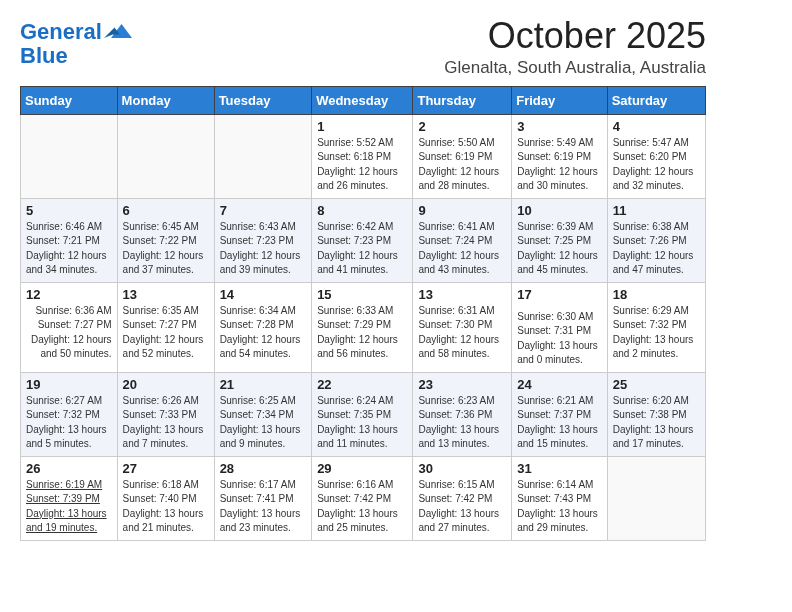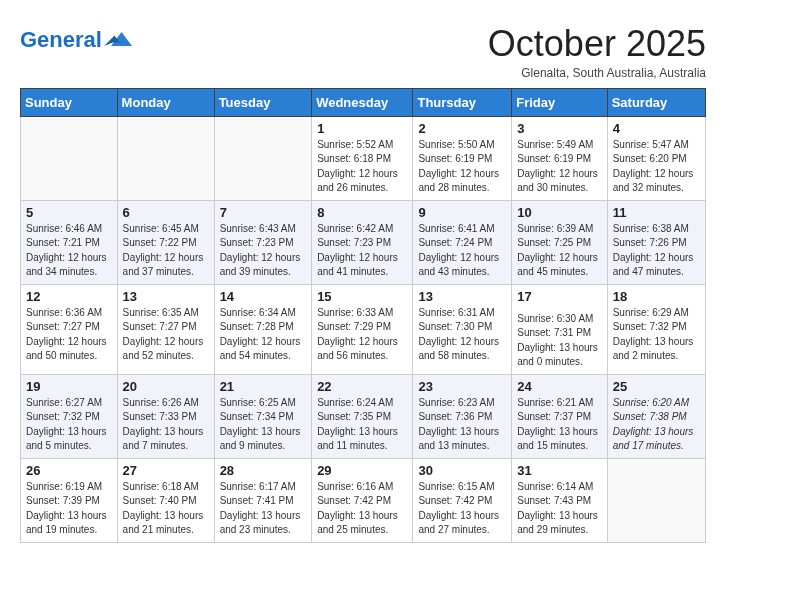--- a/index.html
+++ b/index.html
@@ -5,21 +5,21 @@
     * { box-sizing: border-box; margin: 0; padding: 0; }
     body {
       font-family: Arial, sans-serif;
       background: #fff;
       width: 792px;
       min-height: 612px;
       padding: 0;
     }
     .container {
       width: 726px;
-      padding: 24px 20px 16px 20px;
+      padding: 16px 20px 16px 20px;
     }
     .header {
       display: flex;
       align-items: flex-start;
       justify-content: space-between;
       margin-bottom: 8px;
     }
     .logo {
       display: flex;
       align-items: center;
@@ -43,21 +43,21 @@
     .title-block {
       text-align: right;
     }
     .month-title {
       font-size: 36px;
       font-weight: 300;
       color: #222;
       line-height: 1.1;
     }
     .subtitle {
-      font-size: 12px;
+      font-size: 17px;
       color: #444;
       margin-top: 2px;
     }
     .calendar {
       width: 100%;
       border-collapse: collapse;
       border: 1px solid #bbb;
     }
     .calendar th {
       background: #2a7fd4;
@@ -103,20 +103,23 @@
     <div class="logo">
       <div>
         <div style="display:flex;align-items:center;">
           <span class="logo-text">
             <span>General</span>
           </span>
           <svg class="logo-icon" viewBox="0 0 32 24" fill="none" xmlns="http://www.w3.org/2000/svg">
             <polygon points="8,20 20,4 32,20" fill="#2a7fd4"></polygon>
             <polygon points="0,20 12,8 18,16 10,16" fill="#1a5fa0"></polygon>
           </svg>
+        </div>
+        <div class="logo-text" style="color:#2a7fd4;font-size:22px;font-weight:bold;">
+          <span>Blue</span>
         </div>
       </div>
     </div>
     <div class="title-block">
       <div class="month-title">October 2025</div>
       <div class="subtitle">Glenalta, South Australia, Australia</div>
     </div>
   </div>
 
   <table class="calendar">
@@ -212,21 +215,21 @@
             <span class="day-num">11</span>
             <div class="day-info" style="white-space: pre-line;">Sunrise: 6:38 AM
 Sunset: 7:26 PM
 Daylight: 12 hours
 and 47 minutes.</div>
           </td>
         </tr>
         <tr>
           <td>
             <span class="day-num">12</span>
-            <div class="day-info" style="white-space: pre-line;">Sunrise: 6:36 AM
+            <div class="day-info" style="white-space: pre-line; text-align: right;">Sunrise: 6:36 AM
 Sunset: 7:27 PM
 Daylight: 12 hours
 and 50 minutes.</div>
           </td>
           <td>
             <span class="day-num">13</span>
             <div class="day-info" style="white-space: pre-line;">Sunrise: 6:35 AM
 Sunset: 7:27 PM
 Daylight: 12 hours
 and 52 minutes.</div>
@@ -305,30 +308,30 @@
           </td>
           <td>
             <span class="day-num">24</span>
             <div class="day-info" style="white-space: pre-line;">Sunrise: 6:21 AM
 Sunset: 7:37 PM
 Daylight: 13 hours
 and 15 minutes.</div>
           </td>
           <td>
             <span class="day-num">25</span>
-            <div class="day-info" style="white-space: pre-line; font-style: italic;">Sunrise: 6:20 AM
+            <div class="day-info" style="white-space: pre-line;">Sunrise: 6:20 AM
 Sunset: 7:38 PM
 Daylight: 13 hours
 and 17 minutes.</div>
           </td>
         </tr>
         <tr>
           <td>
             <span class="day-num">26</span>
-            <div class="day-info" style="white-space: pre-line;">Sunrise: 6:19 AM
+            <div class="day-info" style="white-space: pre-line; text-decoration: underline;">Sunrise: 6:19 AM
 Sunset: 7:39 PM
 Daylight: 13 hours
 and 19 minutes.</div>
           </td>
           <td>
             <span class="day-num">27</span>
             <div class="day-info" style="white-space: pre-line;">Sunrise: 6:18 AM
 Sunset: 7:40 PM
 Daylight: 13 hours
 and 21 minutes.</div>

